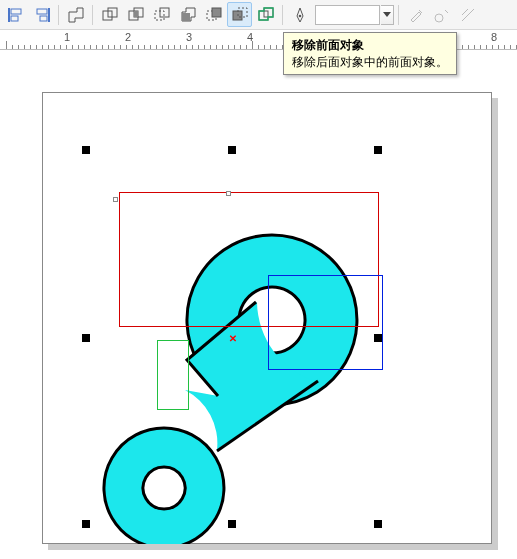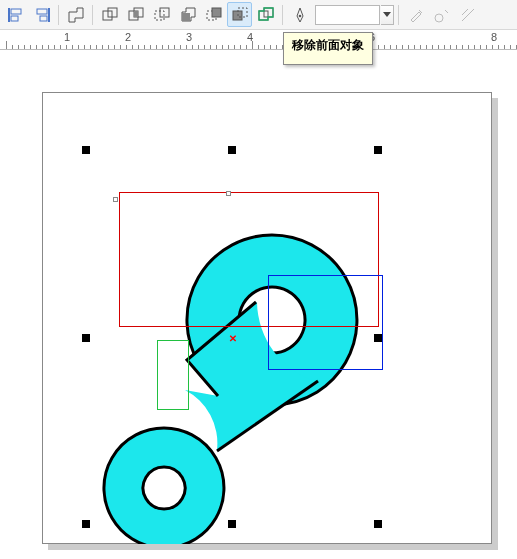--- a/index.html
+++ b/index.html
@@ -64,21 +64,21 @@
     border-bottom: 1px solid #bbb;
     background: #fff;
     margin-left: 0;
   }
   .tooltip {
     position: absolute;
     left: 283px;
     top: 32px;
     background: #ffffe1;
     border: 1px solid #888;
-    padding: 4px 8px 10px 8px;
+    padding: 4px 8px 2px 8px;
     box-shadow: 2px 2px 3px rgba(0,0,0,0.25);
     line-height: 1.45;
     z-index: 20;
   }
   .tooltip .tt-title { font-weight: bold; }
   .ruler-tick { position:absolute; bottom:0; width:1px; background:#888; }
   .ruler-tick.minor { height:4px; }
   .ruler-tick.major { height:8px; }
   .ruler-num { position:absolute; bottom:6px; font-size:11px; color:#555; transform:translateX(-50%); }
   .canvas-area {
@@ -233,20 +233,21 @@
   </div>
   <div class="t-btn disabled">
     <svg width="18" height="18">
         <path d="M3 9 L9 3 M3 15 L15 3" stroke="#777"></path>
       </svg>
   </div>
 </div>
 
 <div class="tooltip">
   <div class="tt-title">移除前面对象</div>
+  <div>移除后面对象中的前面对象。</div>
 </div>
 
 <div class="ruler-top">
   <span class="ruler-num" style="left:67px">1</span>
   <span class="ruler-num" style="left:128px">2</span>
   <span class="ruler-num" style="left:189px">3</span>
   <span class="ruler-num" style="left:250px">4</span>
   <span class="ruler-num" style="left:372px">6</span>
   <span class="ruler-num" style="left:494px">8</span>
 <div class="ruler-tick major" style="left: 6px;"></div>

